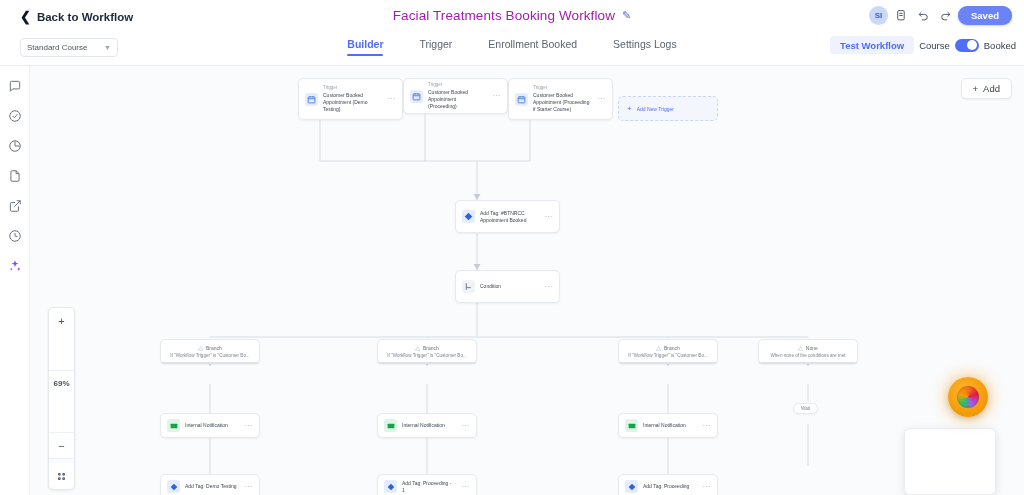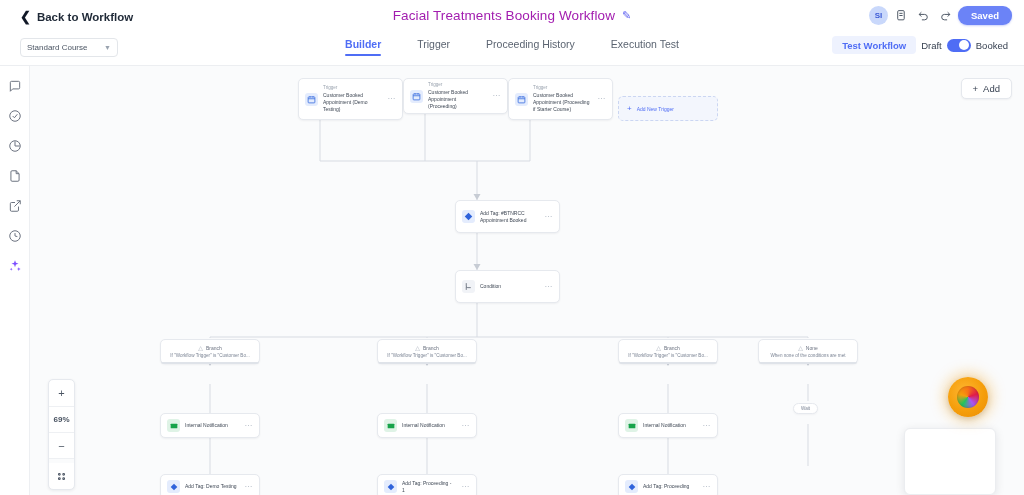--- a/index.html
+++ b/index.html
@@ -63,21 +63,21 @@
   .icon-btn {
     width: 18px; height: 18px; display: flex; align-items: center; justify-content: center;
     color: #4b5563; cursor: pointer;
   }
   .saved-btn {
     background: #6b83f7; color: #fff; border-radius: 9px;
     padding: 4px 13px; font-size: 9.5px; font-weight: 600; cursor: pointer;
     box-shadow: 0 1px 2px rgba(80,100,240,.3);
   }
   .top-actions-2 {
-    position: absolute; right: 16px; top: 36px;
+    position: absolute; right: 8px; top: 36px;
     display: flex; align-items: center; gap: 5px;
   }
   .test-btn {
     background: #eef2fe; color: #4f6df5; border-radius: 4px;
     padding: 3.5px 10px; font-size: 9.5px; font-weight: 600; cursor: pointer;
   }
   .state-lbl { font-size: 9.5px; color: #374151; }
   .toggle {
     width: 24px; height: 13px; border-radius: 8px; background: #4f6df5;
     position: relative; cursor: pointer;
@@ -174,21 +174,21 @@
   
   .zoom-ctl {
     position: absolute; left: 18px; bottom: 5px; width: 27px;
     background: #fff; border: 1px solid #e6e9ee; border-radius: 5px;
     box-shadow: 0 1px 3px rgba(16,24,40,.07); z-index: 14; overflow: hidden;
   }
   .zc-item {
     height: 26px; display: flex; align-items: center; justify-content: center;
     font-size: 11px; color: #4b5563; cursor: pointer;
   }
-  .zc-item + .zc-item { border-top: 1px solid #eef0f3; }
+  .zc-item + .zc-item { border-top: 1px solid #eef0f3; margin-top: 36px; }
   .zc-pct { font-size: 8px; color: #4b5563; font-weight: 600; }
   .zc-sep { height: 5px; background: #fafbfc; border-top: 1px solid #eef0f3; }
 
   
   .chat-bubble {
     position: absolute; right: 36px; bottom: 78px;
     width: 40px; height: 40px; border-radius: 50%;
     background: radial-gradient(circle at 42% 38%, #ffb733 0%, #f59e0b 55%, #ea8c06 100%);
     box-shadow: 0 0 14px 4px rgba(245,158,11,.35), 0 2px 6px rgba(0,0,0,.18);
     z-index: 18; cursor: pointer;
@@ -223,22 +223,22 @@
     </div>
 
     <div class="wf-title-wrap">
       <span class="wf-title">Facial Treatments Booking Workflow</span>
       <span class="pencil">✎</span>
     </div>
 
     <div class="tabs">
       <div class="tab active">Builder</div>
       <div class="tab">Trigger</div>
-      <div class="tab">Proceeding History</div>
-      <div class="tab">Execution Test</div>
+      <div class="tab">Enrollment Booked</div>
+      <div class="tab">Settings Logs</div>
     </div>
 
     <div class="top-actions">
       <div class="avatar-chip">SI</div>
       <div class="icon-btn">
         <svg width="13" height="13" viewBox="0 0 24 24" fill="none" stroke="currentColor" stroke-width="1.8">
           <rect x="5" y="3" width="12" height="17" rx="2"></rect>
           <line x1="8" y1="8" x2="14" y2="8"></line>
           <line x1="8" y1="12" x2="14" y2="12"></line>
         </svg>
@@ -253,21 +253,21 @@
         <svg width="13" height="13" viewBox="0 0 24 24" fill="none" stroke="currentColor" stroke-width="1.8">
           <path d="M20 10H10a5 5 0 0 0 0 10h5"></path>
             <polyline points="16,6 20,10 16,14"></polyline>
         </svg>
       </div>
       <div class="saved-btn">Saved</div>
     </div>
 
     <div class="top-actions-2">
       <div class="test-btn">Test Workflow</div>
-      <span class="state-lbl">Draft</span>
+      <span class="state-lbl">Course</span>
       <div class="toggle">
           <div class="knob"></div>
         </div>
       <span class="state-lbl">Booked</span>
     </div>
   </div>
 
   <div class="rail">
     <div class="rail-ico">
       <svg width="14" height="14" viewBox="0 0 24 24" fill="none" stroke="currentColor" stroke-width="1.7">

